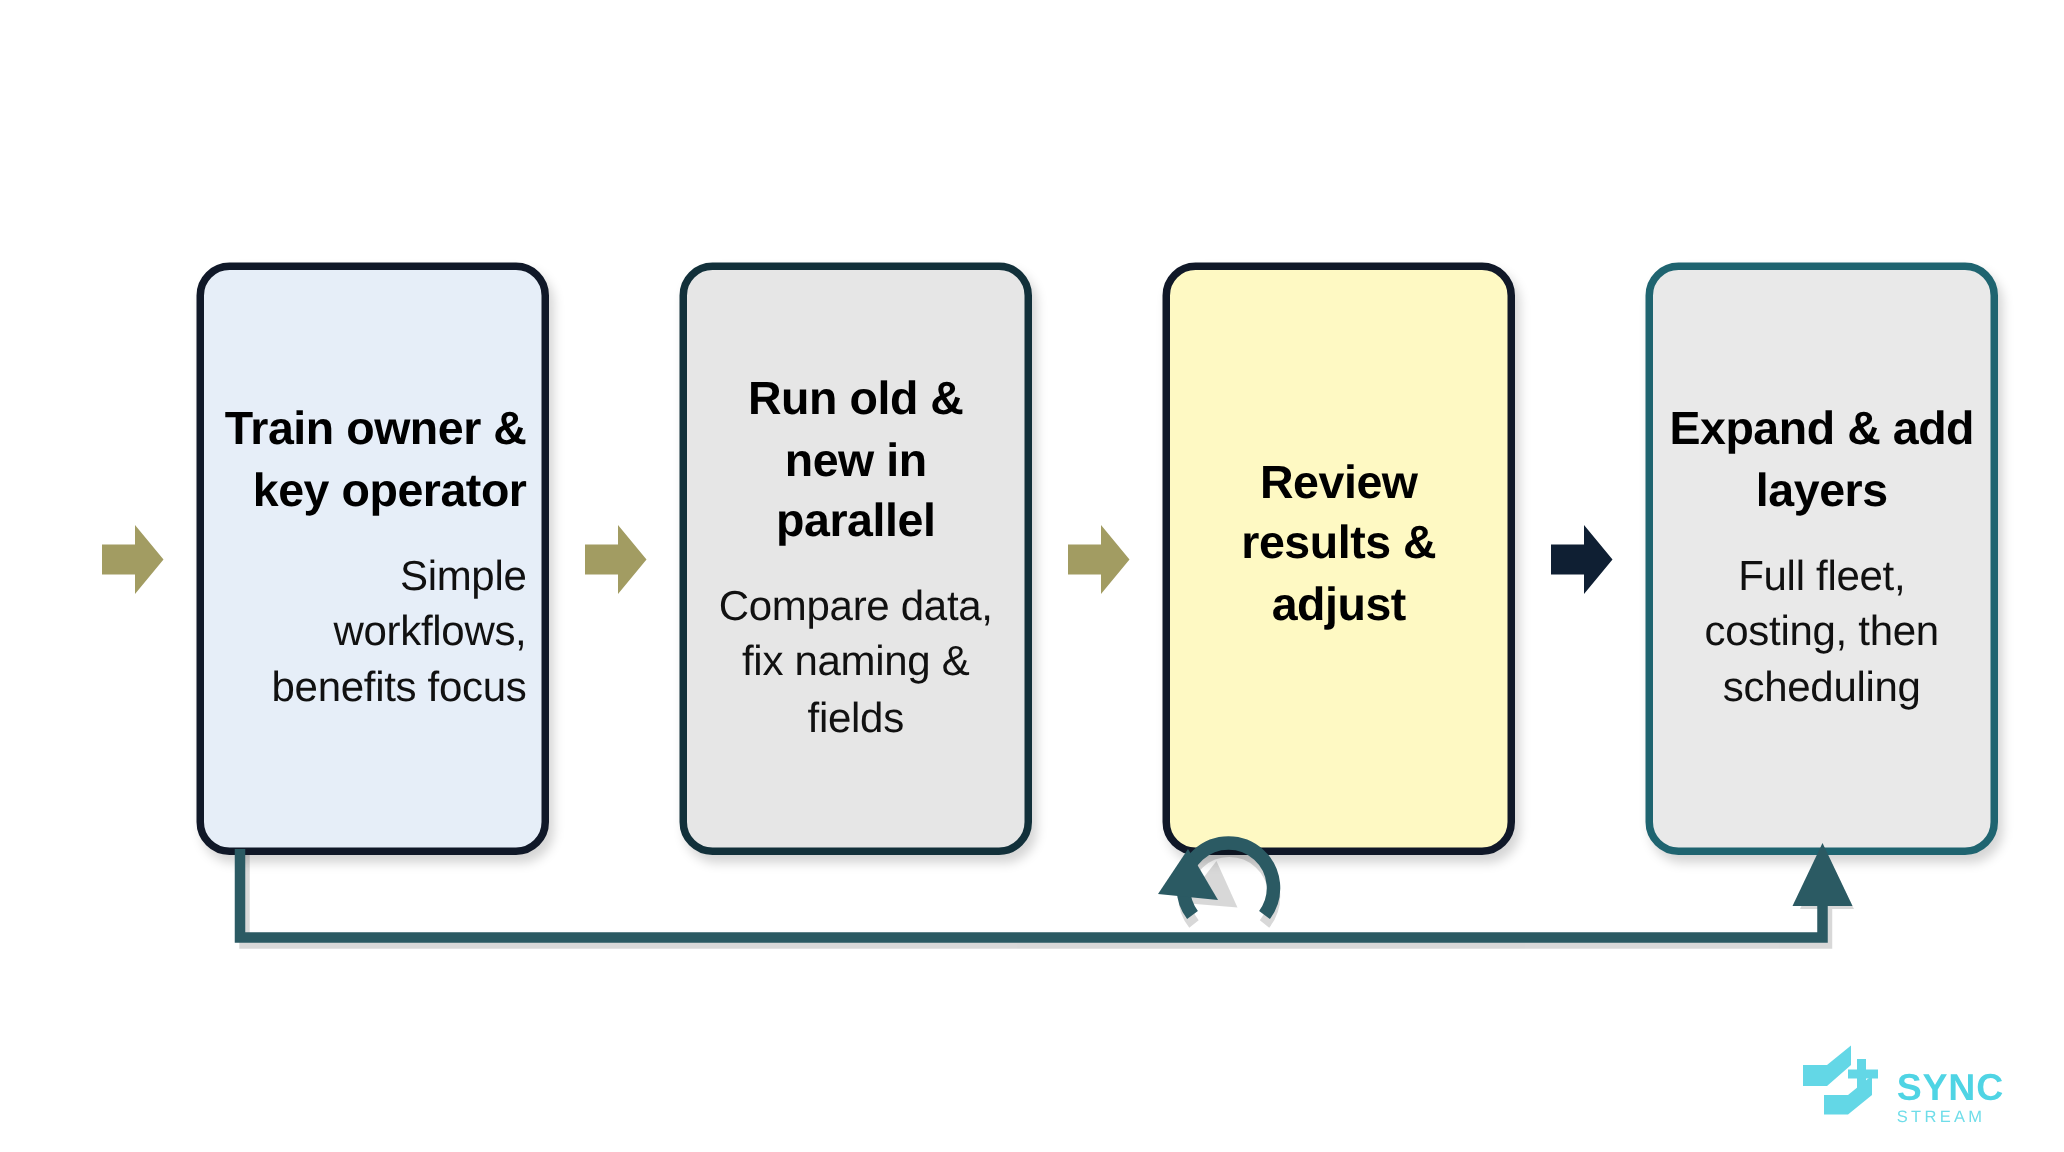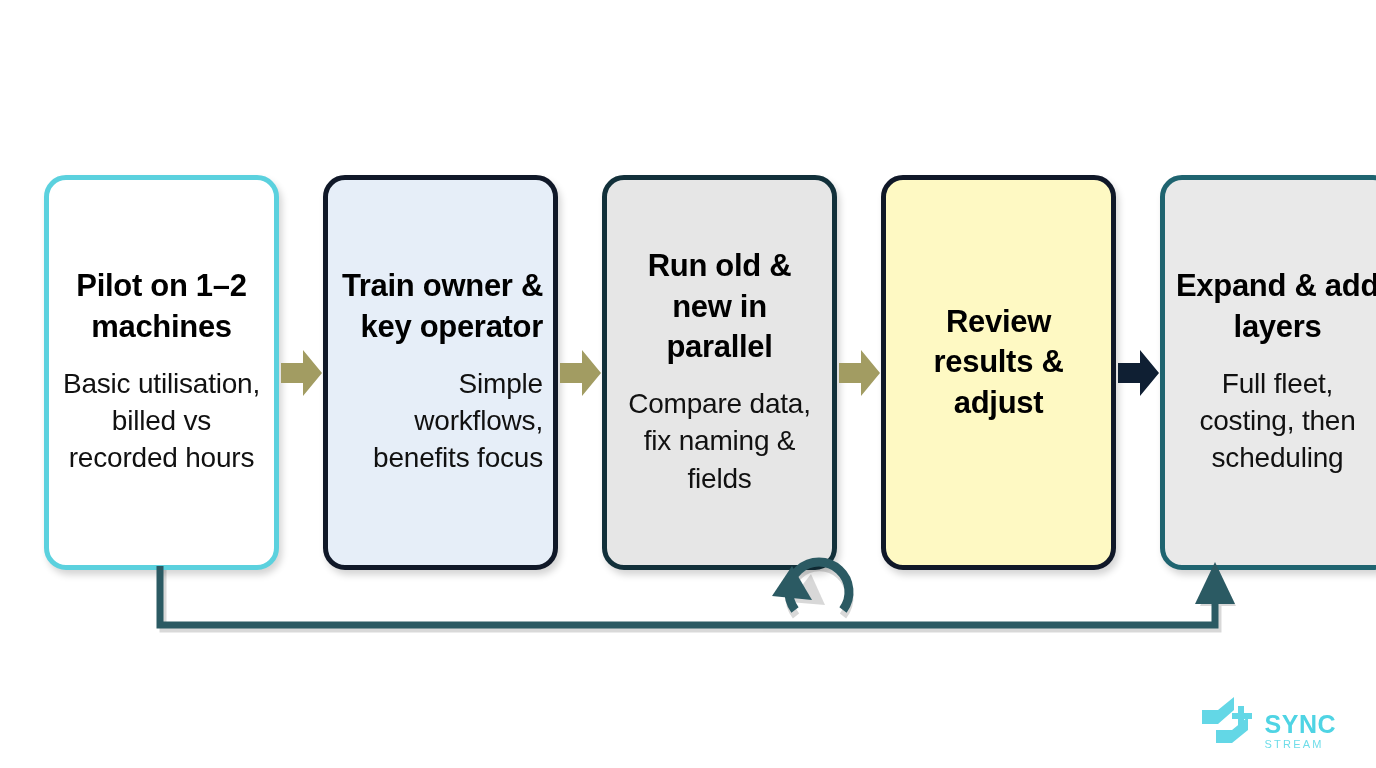--- a/index.html
+++ b/index.html
@@ -129,24 +129,20 @@
     margin-top: 2px;
   }
 </style>
 </head>
 <body>
 
 <div class="diagram">
 
   <div class="flow-row">
 
-    <div class="card v-cyan">
-      <div class="card-title">Pilot on 1–2 machines</div>
-      <div class="card-desc">Basic utilisation, billed vs recorded hours</div>
-    </div>
 
     <div class="connector">
       <span>
         <svg width="44" height="54" viewBox="0 0 44 54">
           <path d="M2 17 L24 17 L24 4 L43 27 L24 50 L24 37 L2 37 Z" fill="#a29c62"></path>
         </svg>
       </span>
     </div>
 
     <div class="card v-blue">

